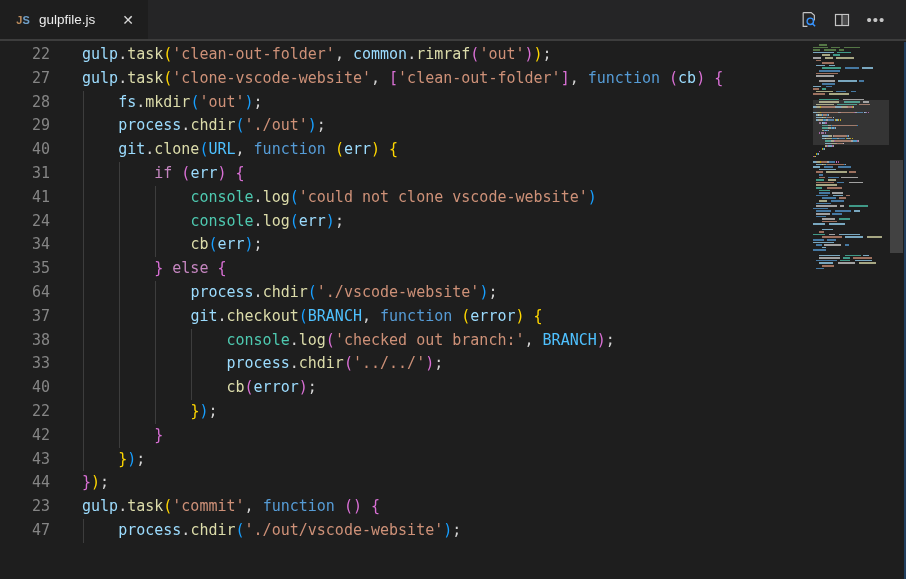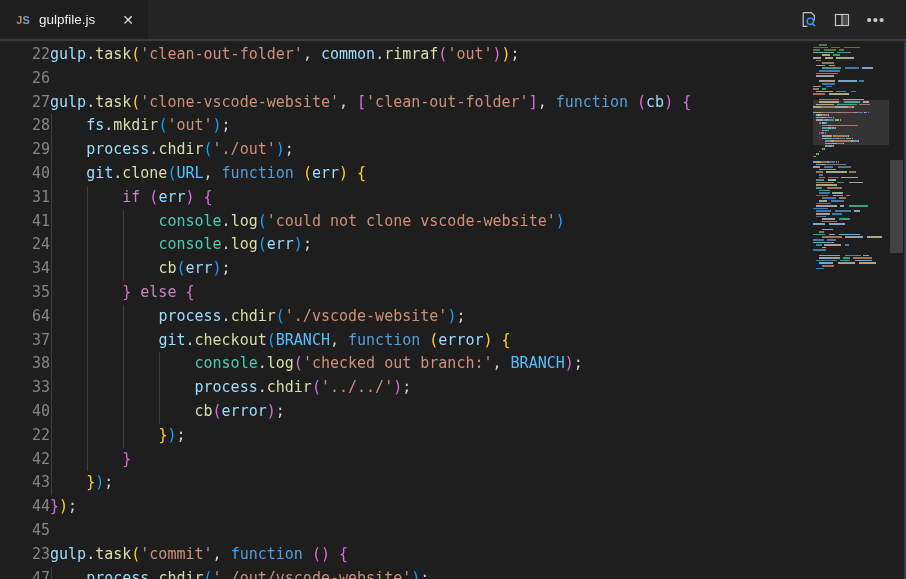--- a/index.html
+++ b/index.html
@@ -24,21 +24,21 @@
                     gap:10px; padding-right:18px; }
   .action { width:24px; height:24px; display:flex; align-items:center;
             justify-content:center; border-radius:4px; cursor:pointer; }
   .dots { color:#c5c5c5; font-size:15px; letter-spacing:1px; line-height:10px; }
 
   
   .editor { position:absolute; left:0; top:43px; width:890px; }
   .line { display:flex; height:23.8px; line-height:23.8px;
           font-family:"DejaVu Sans Mono", monospace; font-size:15px; }
   .ln { flex:none; width:50px; text-align:right; color:#858585; cursor:pointer; }
-  .code { position:relative; white-space:pre; }
+  .code { margin-left:32px; position:relative; white-space:pre; }
   .guide { position:absolute; top:0; bottom:0; width:1px; background:#3d3d3d; }
 
   
   .minimap { position:absolute; left:813px; top:42px; width:76px; height:537px; }
   .mm-row { position:absolute; height:1.7px; left:0; right:0; }
   .mm-seg { position:absolute; height:100%; opacity:.72; }
   .mm-slider { position:absolute; left:0; width:76px; top:58px; height:45px;
                background:rgba(190,190,190,.14); cursor:pointer; }
 
   
@@ -81,24 +81,20 @@
     </div>
   </div>
 </div>
 
 <div class="editor">
     <div class="line">
       <span class="ln">22</span>
       <span class="code"><span style="color: rgb(156, 220, 254);">gulp</span><span style="color: rgb(212, 212, 212);">.</span><span style="color: rgb(220, 220, 170);">task</span><span style="color: rgb(255, 215, 0);">(</span><span style="color: rgb(206, 145, 120);">'clean-out-folder'</span><span style="color: rgb(212, 212, 212);">, </span><span style="color: rgb(156, 220, 254);">common</span><span style="color: rgb(212, 212, 212);">.</span><span style="color: rgb(220, 220, 170);">rimraf</span><span style="color: rgb(218, 112, 214);">(</span><span style="color: rgb(206, 145, 120);">'out'</span><span style="color: rgb(218, 112, 214);">)</span><span style="color: rgb(255, 215, 0);">)</span><span style="color: rgb(212, 212, 212);">;</span></span>
     </div>
     <div class="line">
-      <span class="ln">26</span>
-      <span class="code"></span>
-    </div>
-    <div class="line">
       <span class="ln">27</span>
       <span class="code"><span style="color: rgb(156, 220, 254);">gulp</span><span style="color: rgb(212, 212, 212);">.</span><span style="color: rgb(220, 220, 170);">task</span><span style="color: rgb(255, 215, 0);">(</span><span style="color: rgb(206, 145, 120);">'clone-vscode-website'</span><span style="color: rgb(212, 212, 212);">, </span><span style="color: rgb(218, 112, 214);">[</span><span style="color: rgb(206, 145, 120);">'clean-out-folder'</span><span style="color: rgb(218, 112, 214);">]</span><span style="color: rgb(212, 212, 212);">, </span><span style="color: rgb(86, 156, 214);">function</span><span style="color: rgb(212, 212, 212);"> </span><span style="color: rgb(218, 112, 214);">(</span><span style="color: rgb(156, 220, 254);">cb</span><span style="color: rgb(218, 112, 214);">)</span><span style="color: rgb(212, 212, 212);"> </span><span style="color: rgb(218, 112, 214);">{</span></span>
     </div>
     <div class="line">
       <span class="ln">28</span>
       <span class="code"><i class="guide" style="left: calc(0ch + 1px);"></i><span style="color: rgb(212, 212, 212);">    </span><span style="color: rgb(156, 220, 254);">fs</span><span style="color: rgb(212, 212, 212);">.</span><span style="color: rgb(220, 220, 170);">mkdir</span><span style="color: rgb(23, 159, 255);">(</span><span style="color: rgb(206, 145, 120);">'out'</span><span style="color: rgb(23, 159, 255);">)</span><span style="color: rgb(212, 212, 212);">;</span></span>
     </div>
     <div class="line">
       <span class="ln">29</span>
       <span class="code"><i class="guide" style="left: calc(0ch + 1px);"></i><span style="color: rgb(212, 212, 212);">    </span><span style="color: rgb(156, 220, 254);">process</span><span style="color: rgb(212, 212, 212);">.</span><span style="color: rgb(220, 220, 170);">chdir</span><span style="color: rgb(23, 159, 255);">(</span><span style="color: rgb(206, 145, 120);">'./out'</span><span style="color: rgb(23, 159, 255);">)</span><span style="color: rgb(212, 212, 212);">;</span></span>
@@ -155,24 +151,20 @@
       <span class="ln">42</span>
       <span class="code"><i class="guide" style="left: calc(0ch + 1px);"></i><i class="guide" style="left: calc(4ch + 1px);"></i><span style="color: rgb(212, 212, 212);">        </span><span style="color: rgb(218, 112, 214);">}</span></span>
     </div>
     <div class="line">
       <span class="ln">43</span>
       <span class="code"><i class="guide" style="left: calc(0ch + 1px);"></i><span style="color: rgb(212, 212, 212);">    </span><span style="color: rgb(255, 215, 0);">}</span><span style="color: rgb(23, 159, 255);">)</span><span style="color: rgb(212, 212, 212);">;</span></span>
     </div>
     <div class="line">
       <span class="ln">44</span>
       <span class="code"><span style="color: rgb(218, 112, 214);">}</span><span style="color: rgb(255, 215, 0);">)</span><span style="color: rgb(212, 212, 212);">;</span></span>
-    </div>
-    <div class="line">
-      <span class="ln">45</span>
-      <span class="code"></span>
     </div>
     <div class="line">
       <span class="ln">23</span>
       <span class="code"><span style="color: rgb(156, 220, 254);">gulp</span><span style="color: rgb(212, 212, 212);">.</span><span style="color: rgb(220, 220, 170);">task</span><span style="color: rgb(255, 215, 0);">(</span><span style="color: rgb(206, 145, 120);">'commit'</span><span style="color: rgb(212, 212, 212);">, </span><span style="color: rgb(86, 156, 214);">function</span><span style="color: rgb(212, 212, 212);"> </span><span style="color: rgb(218, 112, 214);">(</span><span style="color: rgb(218, 112, 214);">)</span><span style="color: rgb(212, 212, 212);"> </span><span style="color: rgb(218, 112, 214);">{</span></span>
     </div>
     <div class="line">
       <span class="ln">47</span>
       <span class="code"><i class="guide" style="left: calc(0ch + 1px);"></i><span style="color: rgb(212, 212, 212);">    </span><span style="color: rgb(156, 220, 254);">process</span><span style="color: rgb(212, 212, 212);">.</span><span style="color: rgb(220, 220, 170);">chdir</span><span style="color: rgb(23, 159, 255);">(</span><span style="color: rgb(206, 145, 120);">'./out/vscode-website'</span><span style="color: rgb(23, 159, 255);">)</span><span style="color: rgb(212, 212, 212);">;</span></span>
     </div>
   </div>

